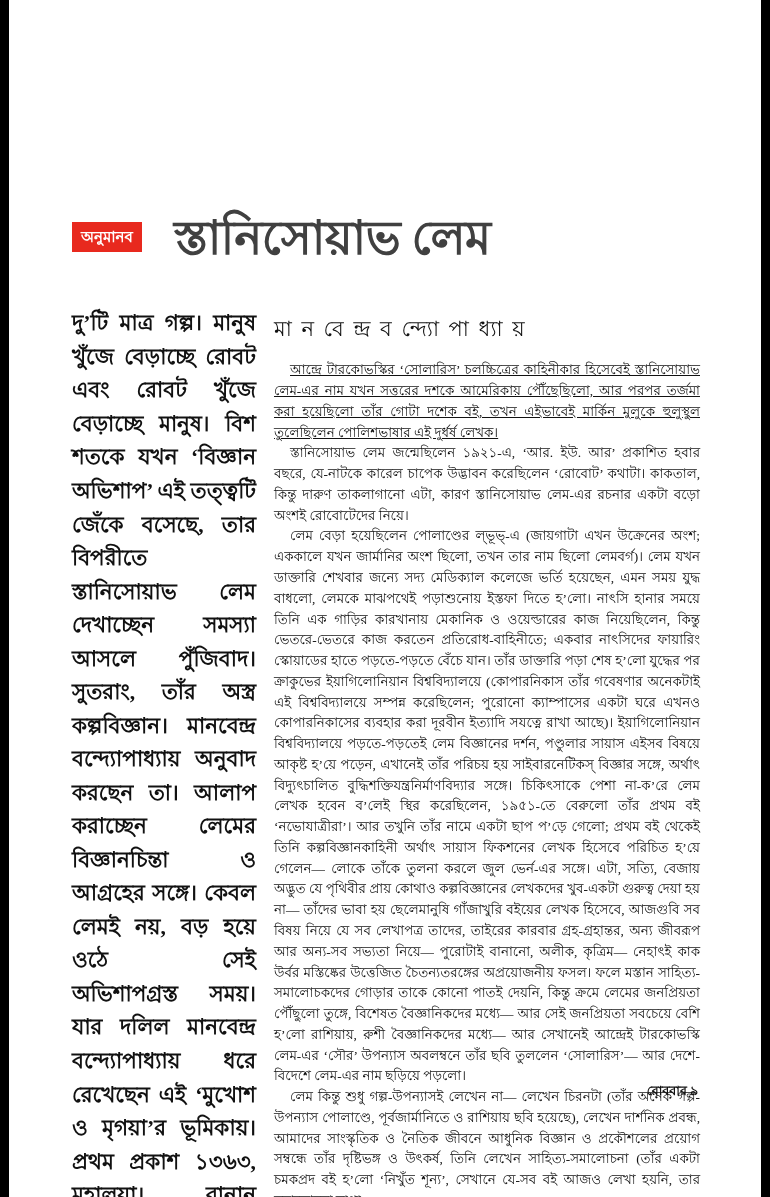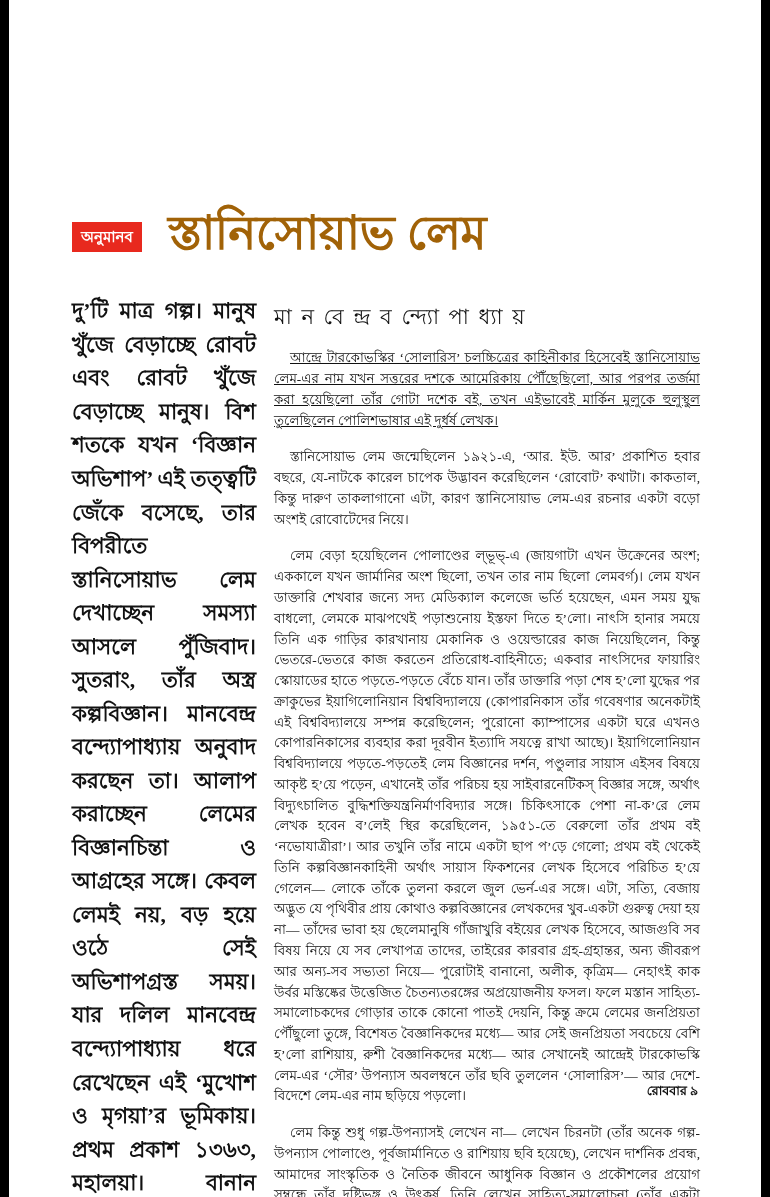--- a/index.html
+++ b/index.html
@@ -58,27 +58,27 @@
     font-family: "Liberation Sans", sans-serif;
     font-weight: bold;
     font-size: 15px;
     line-height: 1;
     padding: 7px 9px 8px 9px;
     letter-spacing: 0px;
     white-space: nowrap;
     margin-top: 30px;
   }
   .headline {
-    font-family: Liberation Sans, sans-serif;
+    font-family: Liberation Serif, serif;
     font-weight: bold;
     font-size: 47px;
     line-height: 1.22;
     letter-spacing: -0.5px;
-    margin: 12px;
-    color: #a16207;
+    margin: 18px;
+    color: #404040;
     flex: 1;
   }
   .headline .line2 {
     display: block;
   }
 
   
   .body-wrap {
     display: flex;
     margin-top: 22px;
@@ -123,21 +123,21 @@
     text-align: justify;
     margin: 0;
     text-indent: 16px;
     color: #111;
   }
   .article-text p.first {
     text-indent: 16px;
     text-decoration: underline;
   }
   .article-text p + p {
-    margin-top: 16px;
+    margin-top: 0px;
   }
 
   .folio {
     position: absolute;
     right: 72px;
     bottom: 38px;
     font-family: "Liberation Serif", serif;
     font-size: 12.5px;
     font-weight: bold;
     color: #111;

